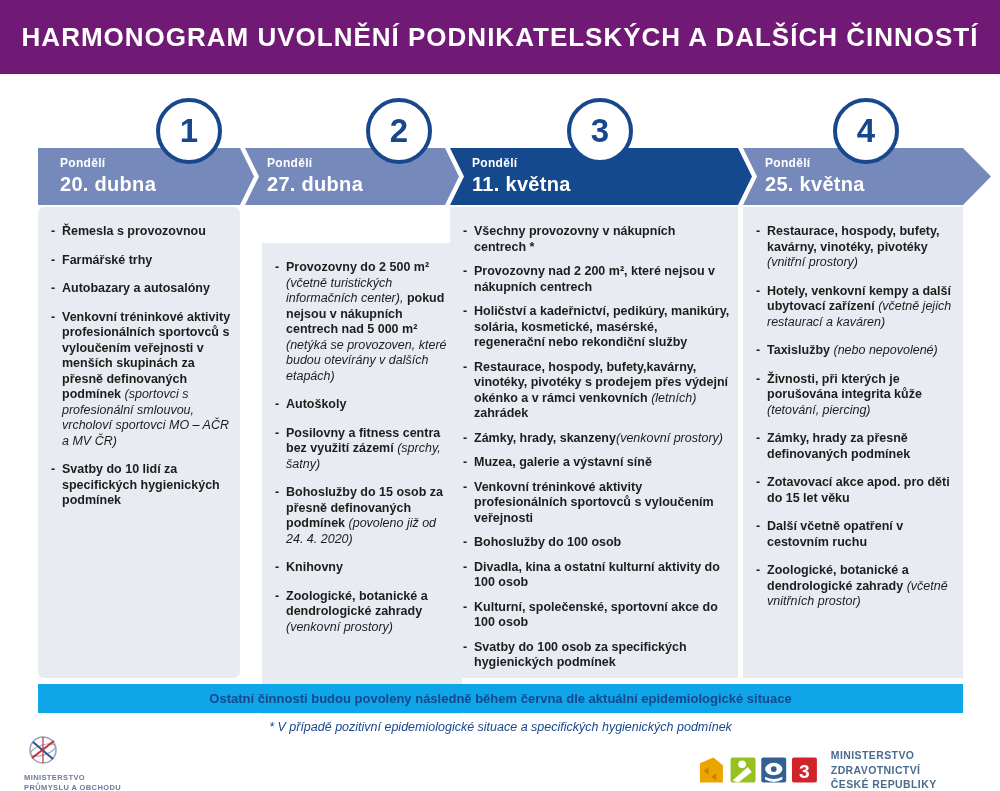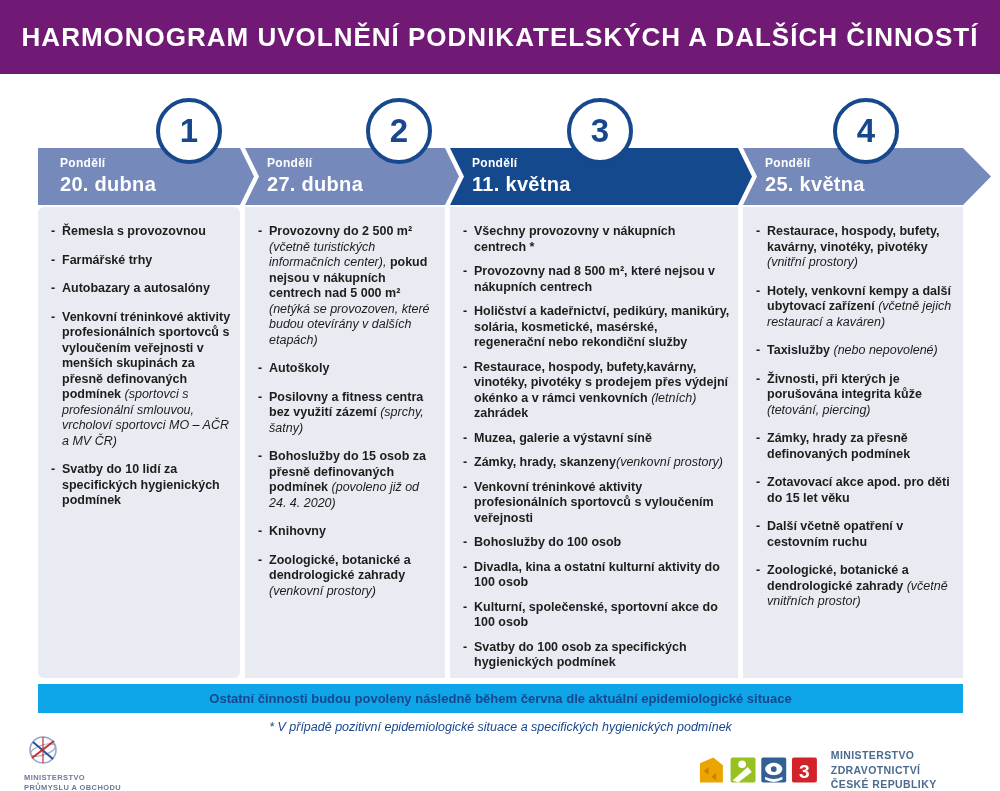--- a/index.html
+++ b/index.html
@@ -35,21 +35,21 @@
   .banner.n1{left:38px;width:216px;clip-path:polygon(0 0,202px 0,100% 50%,202px 100%,0 100%);}
   .banner.n2{left:245px;width:214px;clip-path:polygon(0 0,200px 0,100% 50%,200px 100%,0 100%,14px 50%);}
   .banner.n3{left:450px;width:302px;clip-path:polygon(0 0,288px 0,100% 50%,288px 100%,0 100%,14px 50%);}
   .banner.n4{left:743px;width:248px;clip-path:polygon(0 0,220px 0,100% 50%,220px 100%,0 100%,14px 50%);}
   
   .box{
     position:absolute;top:207px;height:471px;background:#E9EBF3;
     box-sizing:border-box;padding:17px 8px 0 13px;overflow:hidden;
   }
   .box.c1{left:38px;width:202px;border-radius:6px;}
-  .box.c2{left:245px;width:200px;}
+  .box.c2{left:262px;width:200px;margin-top:36px;}
   .box.c3{left:450px;width:288px;}
   .box.c4{left:743px;width:220px;}
   .box ul{margin:0;padding:0;list-style:none;}
   .box li{
     position:relative;padding-left:11px;margin-bottom:13px;
     font-size:12.5px;font-weight:bold;line-height:1.24;color:#1D1D1B;
   }
   .box[data-tight] li{margin-bottom:9px;}
   .box li::before{content:"-";position:absolute;left:0;top:0;}
   .box li em{font-style:italic;font-weight:normal;}
@@ -125,25 +125,25 @@
         <li><span>Autoškoly</span></li>
         <li><span>Posilovny a fitness centra bez využití zázemí </span><em>(sprchy, šatny)</em></li>
         <li><span>Bohoslužby do 15 osob za přesně definovaných podmínek </span><em>(povoleno již od 24. 4. 2020)</em></li>
         <li><span>Knihovny</span></li>
         <li><span>Zoologické, botanické a dendrologické zahrady </span><em>(venkovní prostory)</em></li>
       </ul>
   </div>
   <div class="box c3" data-tight="">
     <ul>
         <li><span>Všechny provozovny v nákupních centrech *</span></li>
-        <li><span>Provozovny nad 8 500 m², které nejsou v nákupních centrech</span></li>
+        <li><span>Provozovny nad 2 200 m², které nejsou v nákupních centrech</span></li>
         <li><span>Holičství a kadeřnictví, pedikúry, manikúry, solária, kosmetické, masérské, regenerační nebo rekondiční služby</span></li>
         <li><span>Restaurace, hospody, bufety,kavárny, vinotéky, pivotéky s prodejem přes výdejní okénko a v rámci venkovních </span><em>(letních)</em><span> zahrádek</span></li>
+        <li><span>Zámky, hrady, skanzeny</span><em>(venkovní prostory)</em></li>
         <li><span>Muzea, galerie a výstavní síně</span></li>
-        <li><span>Zámky, hrady, skanzeny</span><em>(venkovní prostory)</em></li>
         <li><span>Venkovní tréninkové aktivity profesionálních sportovců s vyloučením veřejnosti</span></li>
         <li><span>Bohoslužby do 100 osob</span></li>
         <li><span>Divadla, kina a ostatní kulturní aktivity do 100 osob</span></li>
         <li><span>Kulturní, společenské, sportovní akce do 100 osob</span></li>
         <li><span>Svatby do 100 osob za specifických hygienických podmínek</span></li>
       </ul>
   </div>
   <div class="box c4">
     <ul>
         <li><span>Restaurace, hospody, bufety, kavárny, vinotéky, pivotéky </span><em>(vnitřní prostory)</em></li>

